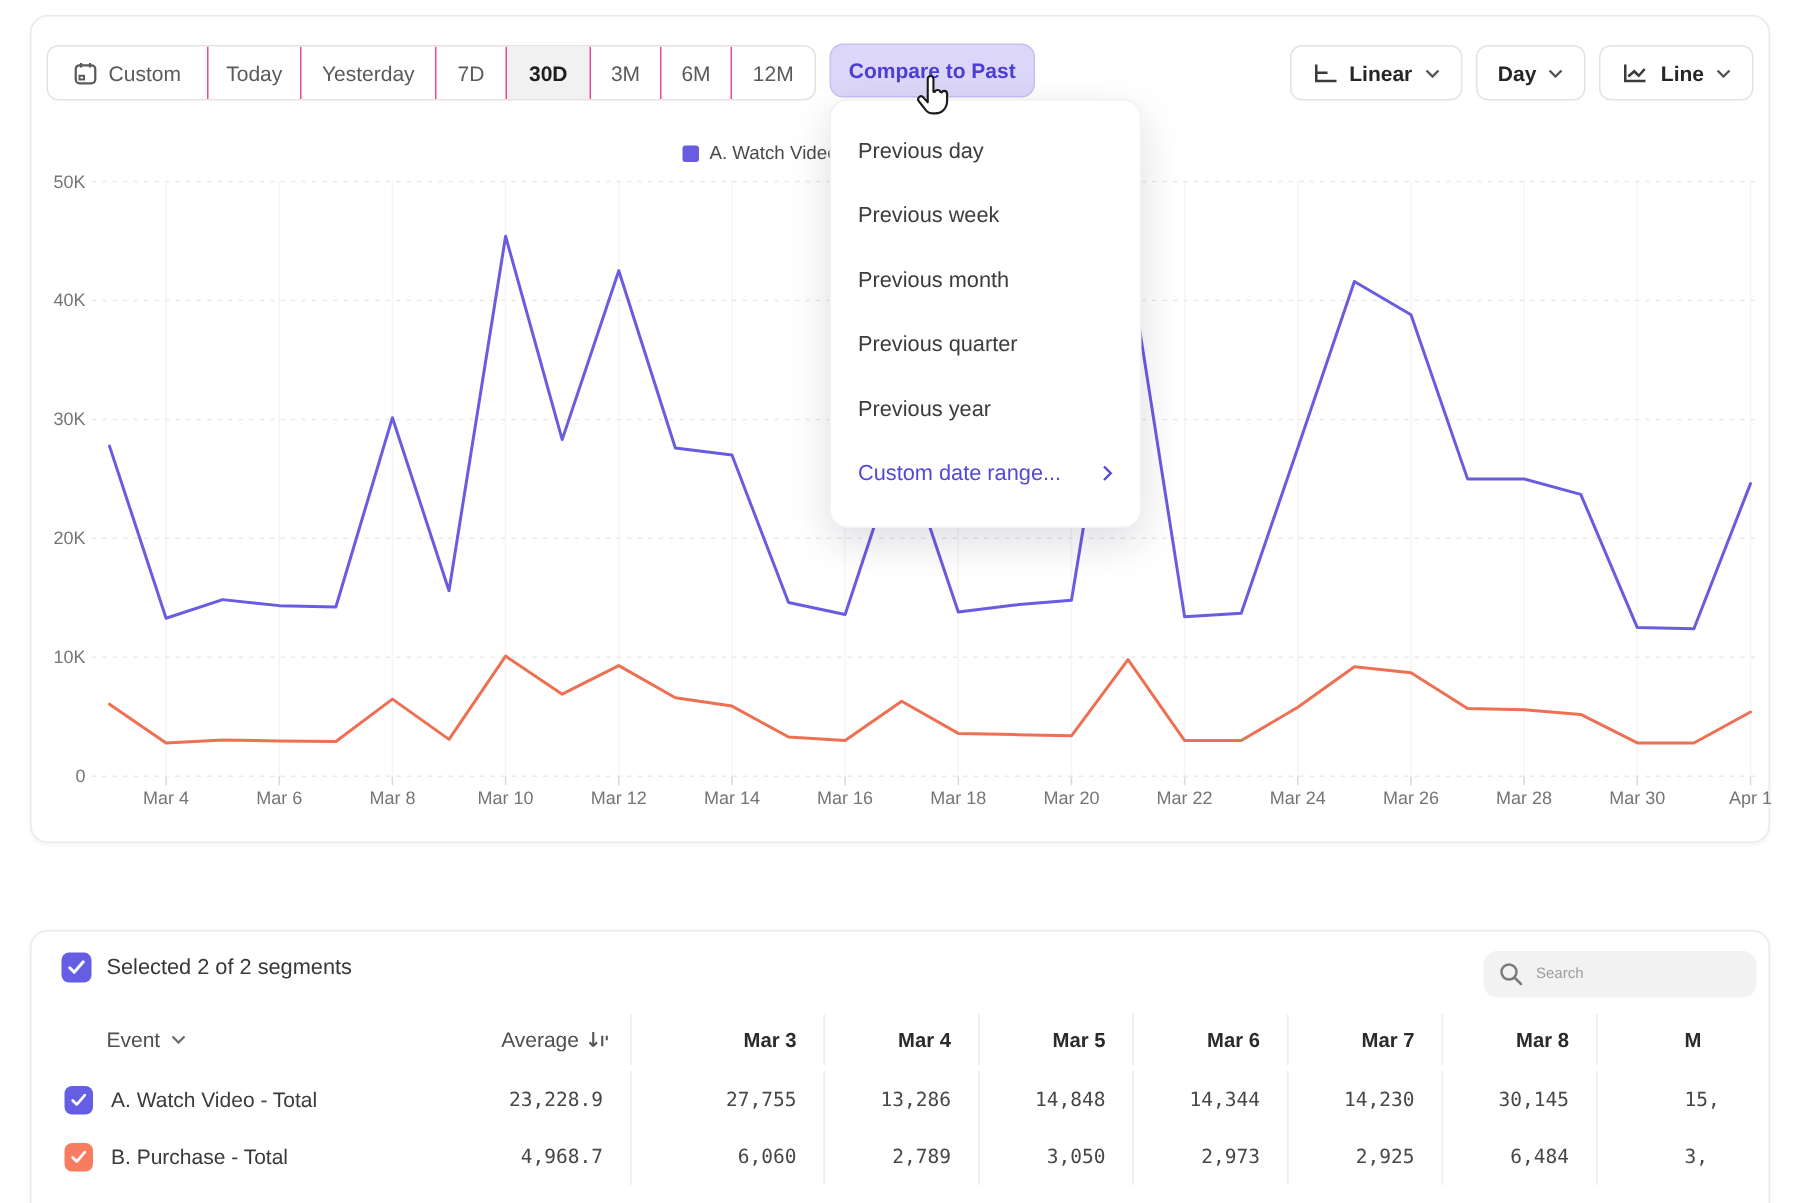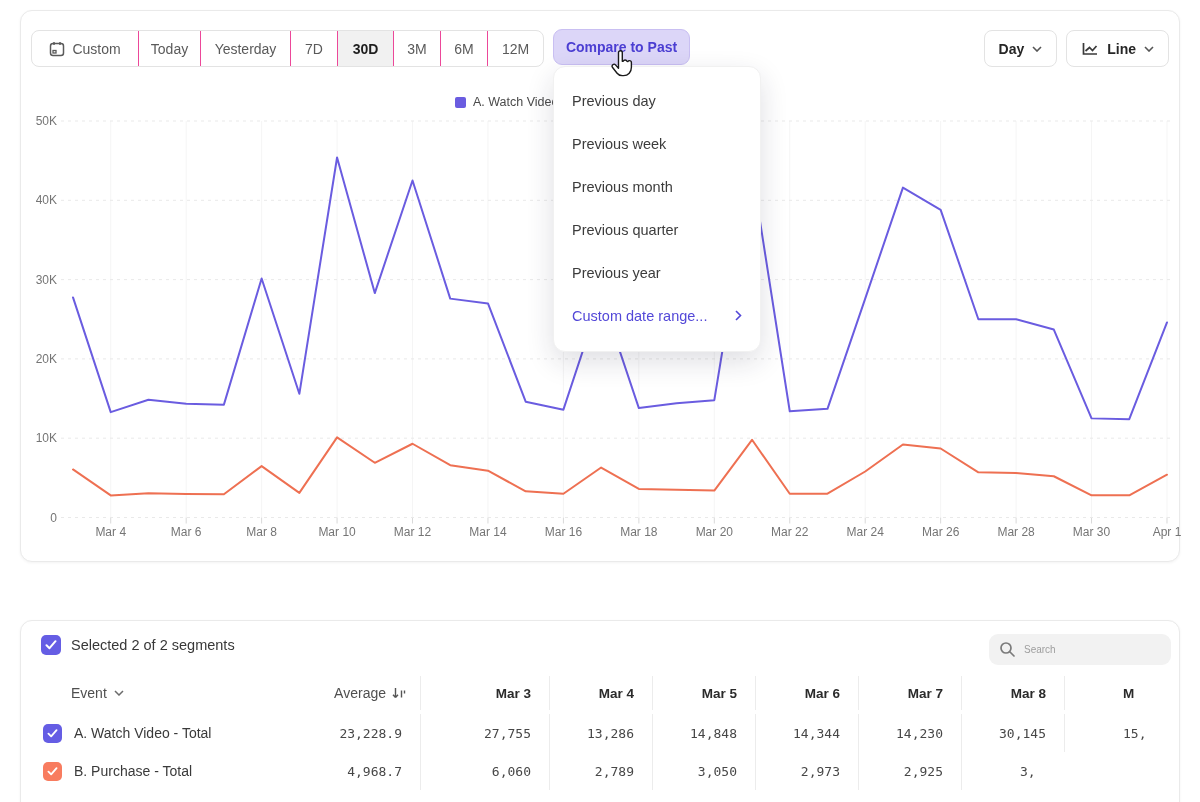--- a/index.html
+++ b/index.html
@@ -108,20 +108,30 @@
           <span>3M</span>
         </div>
         <div class="range-seg" style="width: 47px;">
           <span>6M</span>
         </div>
         <div class="range-seg" style="width: 56px;">
           <span>12M</span>
         </div>
       </div>
     <div class="right-group">
+      <div class="tool-btn">
+        <svg width="17" height="14" viewBox="0 0 17 14">
+          <path d="M2.5 1 V12 H16" fill="none" stroke="#3a3a3a" stroke-width="1.7"></path>
+          <path d="M2.5 6.5 H10" fill="none" stroke="#3a3a3a" stroke-width="1.7"></path>
+        </svg>
+        <span>Linear</span>
+        <svg width="10" height="6" viewBox="0 0 10 6">
+          <path d="M1 1l4 4 4-4" fill="none" stroke="#555" stroke-width="1.6"></path>
+        </svg>
+      </div>
       <div class="tool-btn">
         <span>Day</span>
         <svg width="10" height="6" viewBox="0 0 10 6">
           <path d="M1 1l4 4 4-4" fill="none" stroke="#555" stroke-width="1.6"></path>
         </svg>
       </div>
       <div class="tool-btn">
         <svg width="18" height="14" viewBox="0 0 18 14">
           <path d="M2.5 1 V12 H16" fill="none" stroke="#3a3a3a" stroke-width="1.7"></path>
           <path d="M4.5 9 L8.5 5.5 L11.5 8.5 L15.5 4" fill="none" stroke="#3a3a3a" stroke-width="1.7"></path>
@@ -294,15 +304,16 @@
           </svg>
         </span>
         <span>B. Purchase - Total</span>
       </div>
       <div class="td num-c sep">4,968.7</div>
       <div class="td num-c sep">6,060</div>
       <div class="td num-c sep">2,789</div>
       <div class="td num-c sep">3,050</div>
       <div class="td num-c sep">2,973</div>
       <div class="td num-c sep">2,925</div>
+      <div class="td num-c sep">6,484</div>
       <div class="td num-c clip-col">3,</div>
     </div>
 </div>
 
 </body></html>

